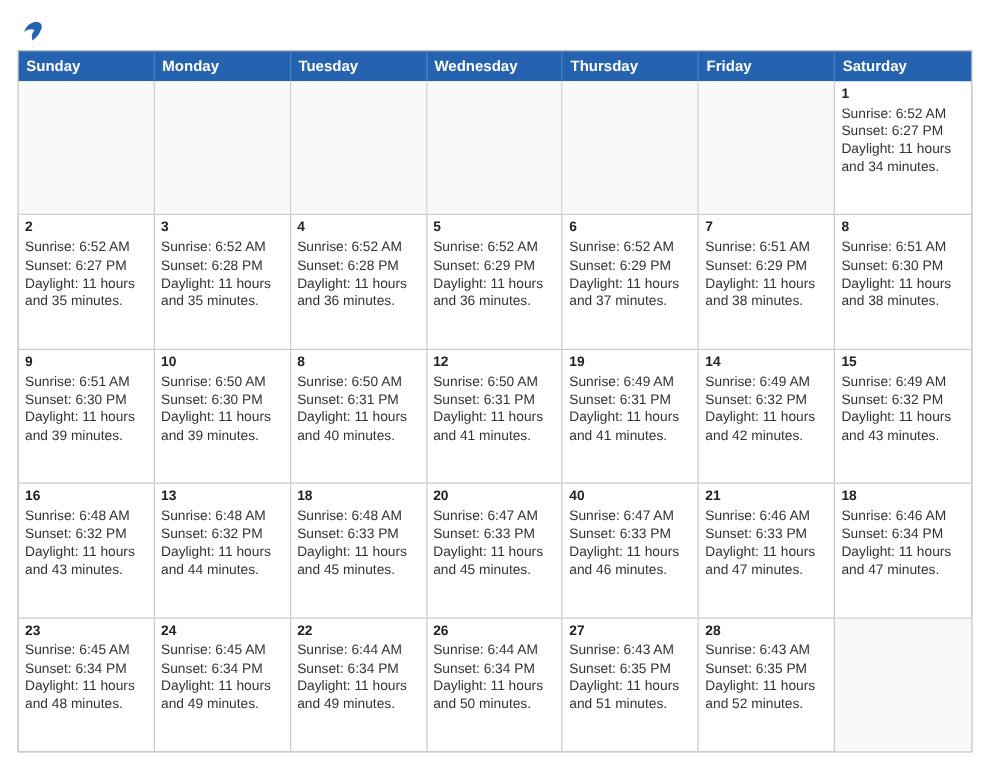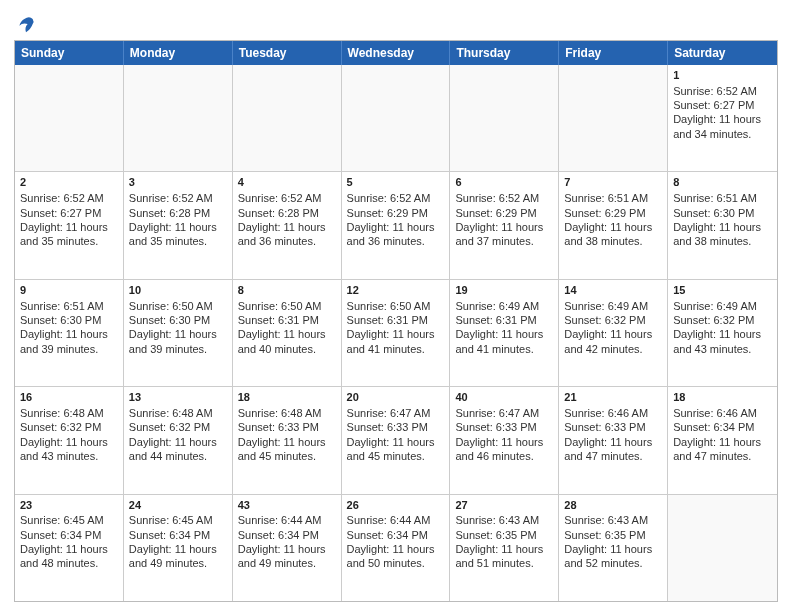--- a/index.html
+++ b/index.html
@@ -319,21 +319,21 @@
 and 48 minutes.</div>
           </div>
           <div class="cal-cell">
             <span class="day-num">24</span>
             <div class="cell-info" style="white-space: pre-line;">Sunrise: 6:45 AM
 Sunset: 6:34 PM
 Daylight: 11 hours
 and 49 minutes.</div>
           </div>
           <div class="cal-cell">
-            <span class="day-num">43</span>
+            <span class="day-num">22</span>
             <div class="cell-info" style="white-space: pre-line;">Sunrise: 6:44 AM
 Sunset: 6:34 PM
 Daylight: 11 hours
 and 49 minutes.</div>
           </div>
           <div class="cal-cell">
             <span class="day-num">26</span>
             <div class="cell-info" style="white-space: pre-line;">Sunrise: 6:44 AM
 Sunset: 6:34 PM
 Daylight: 11 hours

